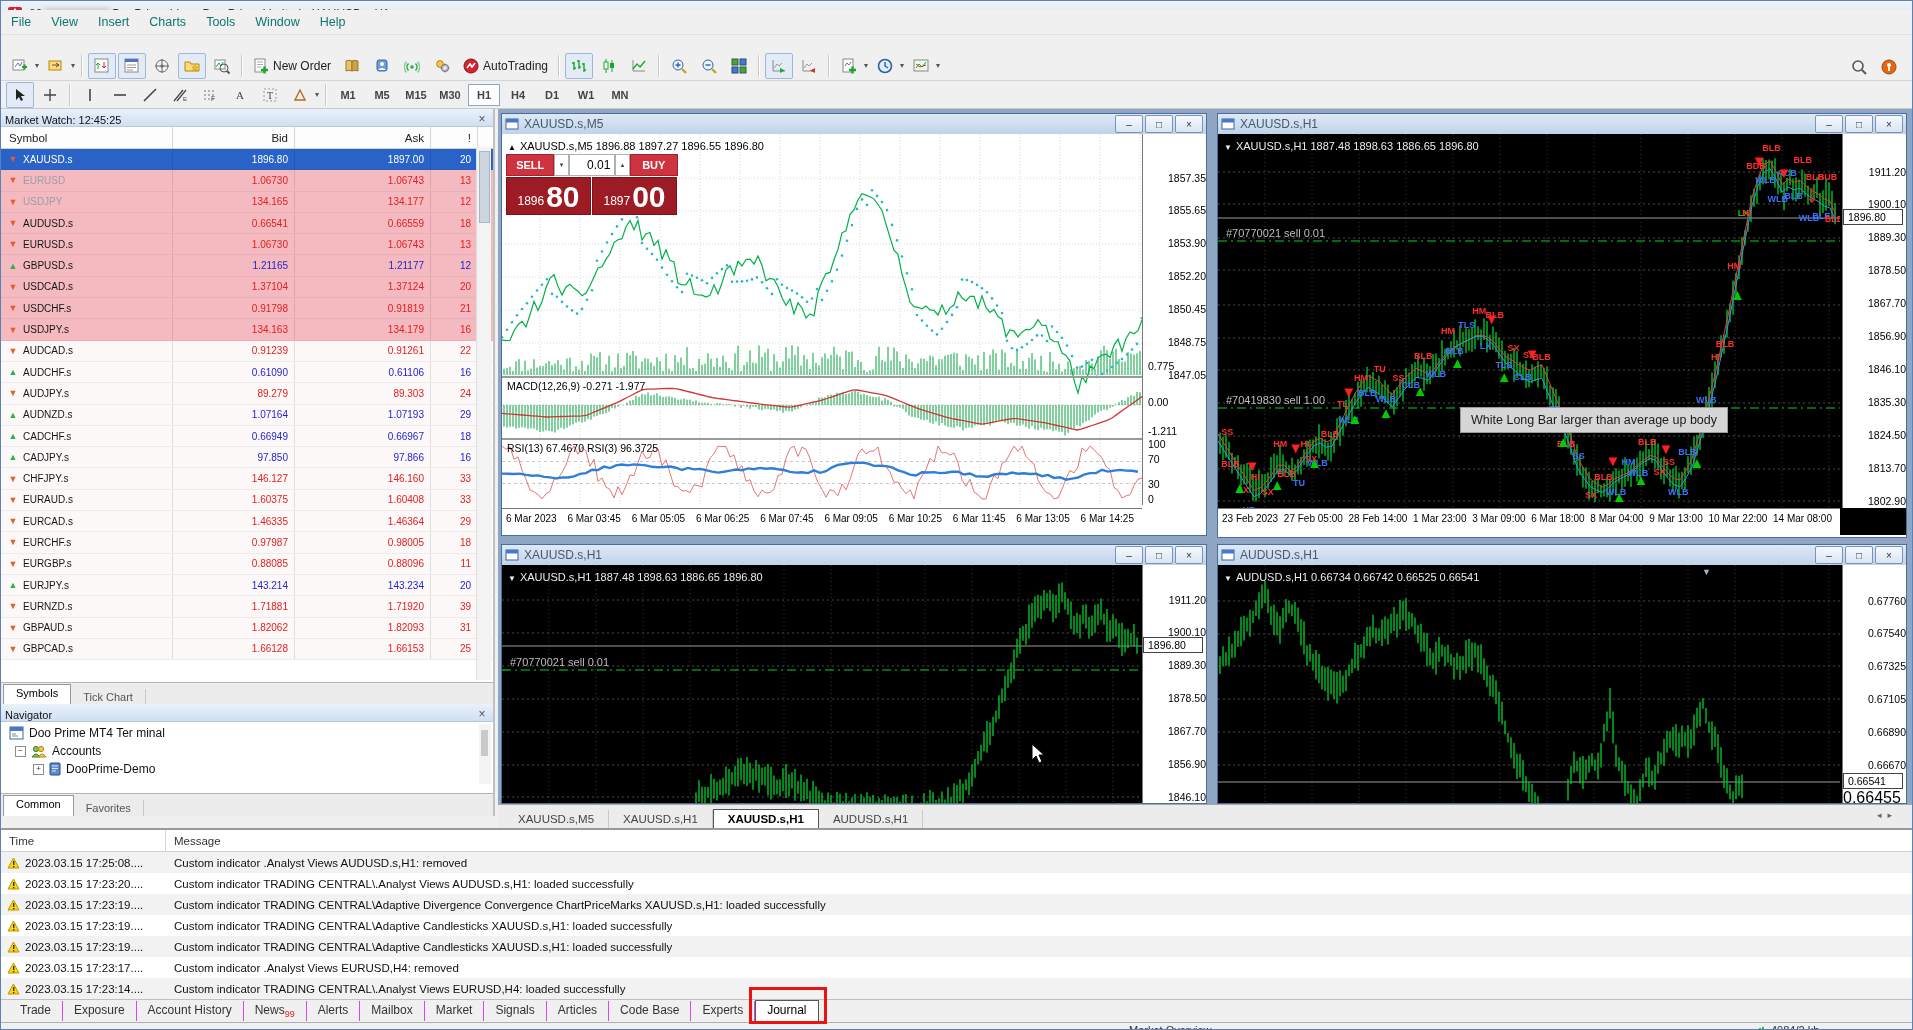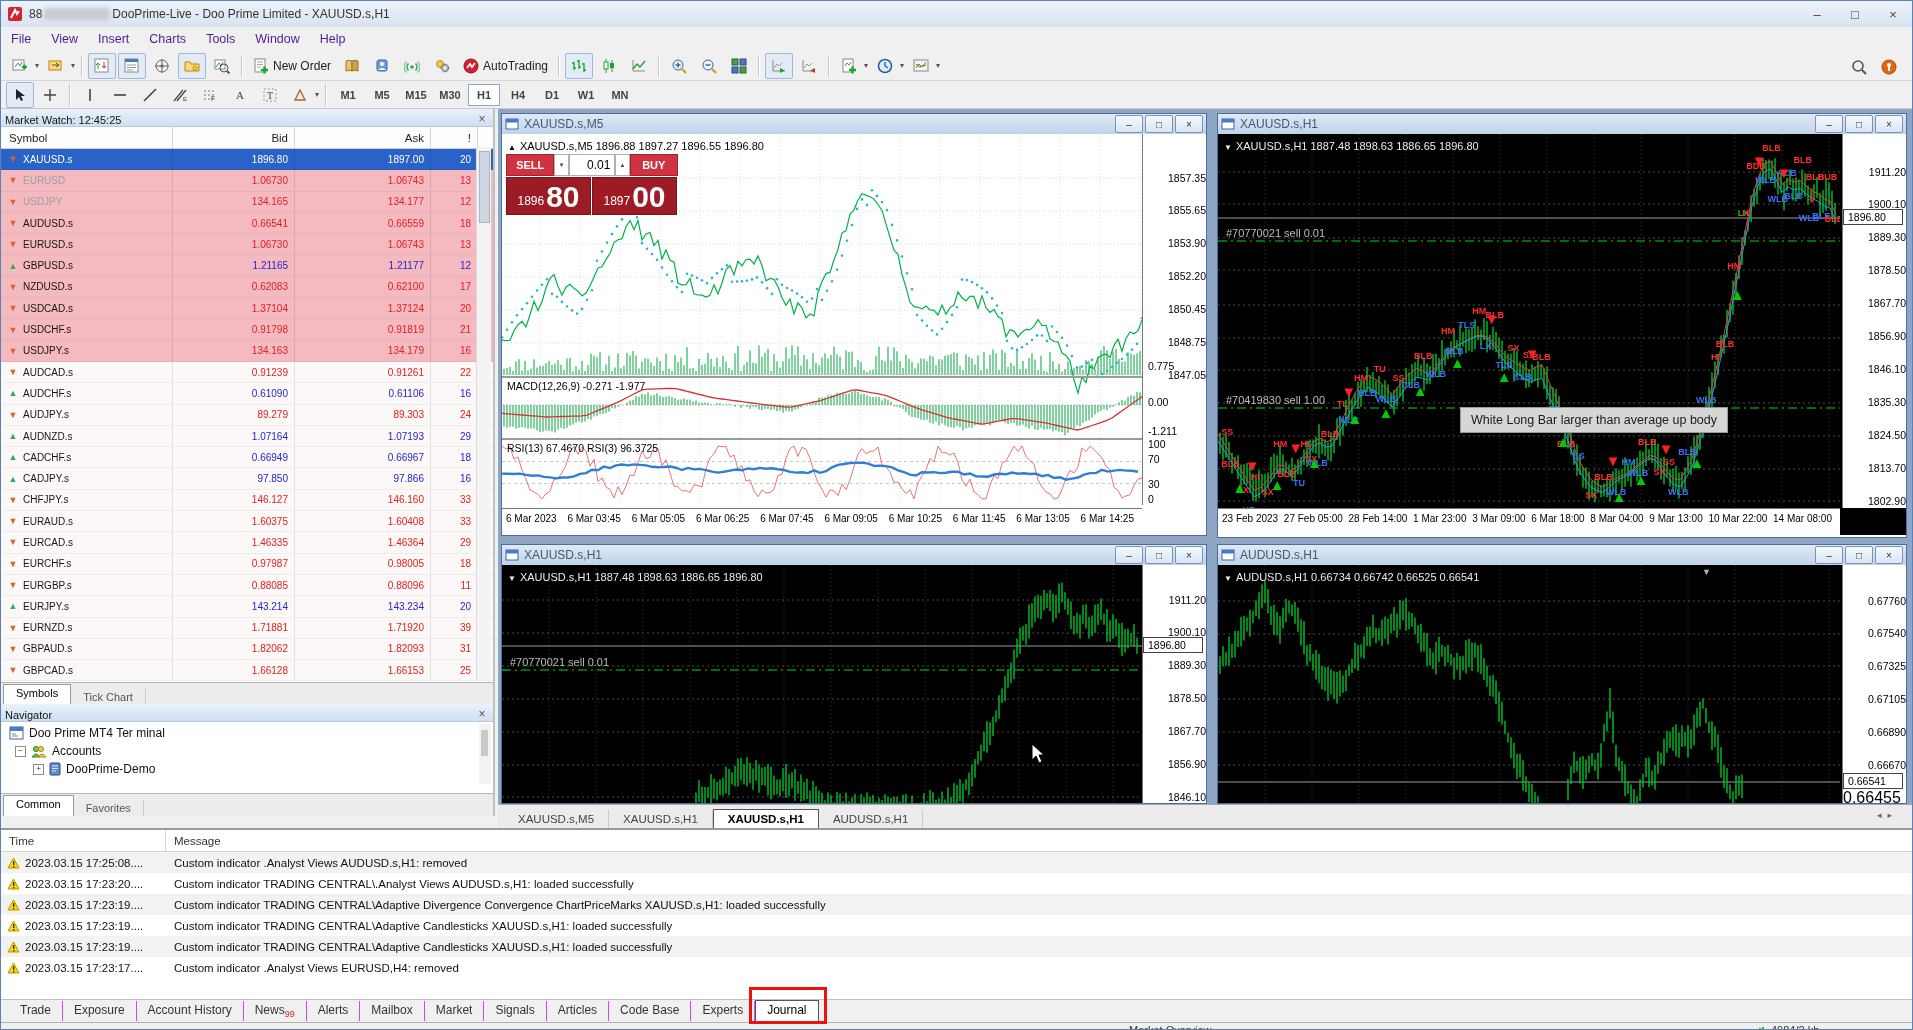--- a/index.html
+++ b/index.html
@@ -4,21 +4,21 @@
 <style>
   html,body{margin:0;padding:0;background:#444;}
   .app{position:relative;width:1913px;height:1030px;background:#f0f0f0;font-family:"Liberation Sans",sans-serif;overflow:hidden;border:1px solid #5a82b5;box-sizing:border-box;}
   
   .titlebar{position:absolute;left:0;top:0;width:100%;height:26px;background:linear-gradient(#eef3fa,#d8e2f0);display:flex;align-items:center;font-size:12px;color:#333;}
   .applogo{width:16px;height:16px;margin:0 6px 0 6px;}
   .blurblob{display:inline-block;width:66px;height:12px;background:#c7cbd2;border-radius:3px;filter:blur(2px);margin:0 2px;}
   .winbtns{margin-left:auto;display:flex;}
   .winbtn{width:38px;height:22px;display:flex;align-items:center;justify-content:center;color:#444;font-size:13px;cursor:default;}
   
-  .menubar{position:absolute;left:0;top:26px;width:100%;height:24px;background:#f0f0f0;display:flex;align-items:center;font-size:12.5px;color:#4c1d95;border-bottom:1px solid #e2e2e2;}
+  .menubar{position:absolute;left:0;top:9px;width:100%;height:24px;background:#f0f0f0;display:flex;align-items:center;font-size:12.5px;color:#0f766e;border-bottom:1px solid #e2e2e2;}
   .menuitem{padding:0 10px;height:100%;display:flex;align-items:center;}
   
   .toolbar1{position:absolute;left:0;top:50px;width:100%;height:30px;background:#f0f0f0;border-bottom:1px solid #d5d5d5;display:flex;align-items:center;padding-left:4px;box-sizing:border-box;}
   .toolbar2{position:absolute;left:0;top:80px;width:100%;height:28px;background:#f0f0f0;border-bottom:1px solid #c9c9c9;display:flex;align-items:center;padding-left:4px;box-sizing:border-box;}
   .tb{width:26px;height:24px;display:flex;align-items:center;justify-content:center;margin:0 1px;border:1px solid transparent;border-radius:2px;}
   .tb.pressed{background:#e3ecf6;border:1px solid #9db8d6;}
   .tbl{display:flex;align-items:center;height:24px;padding:0 5px;margin:0 1px;font-size:12px;color:#222;}
   .tbl svg{margin-right:4px;}
   .dd{font-size:8px;color:#555;margin:0 2px 0 0;}
   .tsep{width:1px;height:22px;background:#c8c8c8;border-right:1px solid #fff;margin:0 4px;}
@@ -496,29 +496,20 @@
         <div class="mwrow pink">
           <span class="cell symwrap">
             <span class="arr up"></span>
             <span class="sym">GBPUSD.s</span>
           </span>
           <span class="cell num w-bid blue">1.21165</span>
           <span class="cell num w-ask blue">1.21177</span>
           <span class="cell num w-al blue">12</span>
         </div>
 
-        <div class="mwrow pink">
-          <span class="cell symwrap">
-            <span class="arr down"></span>
-            <span class="sym">NZDUSD.s</span>
-          </span>
-          <span class="cell num w-bid red">0.62083</span>
-          <span class="cell num w-ask red">0.62100</span>
-          <span class="cell num w-al red">17</span>
-        </div>
 
         <div class="mwrow pink">
           <span class="cell symwrap">
             <span class="arr down"></span>
             <span class="sym">USDCAD.s</span>
           </span>
           <span class="cell num w-bid red">1.37104</span>
           <span class="cell num w-ask red">1.37124</span>
           <span class="cell num w-al red">20</span>
         </div>
@@ -2316,20 +2307,31 @@
             <svg width="13" height="12">
               <path d="M6.5 1 L12 11 L1 11 Z" fill="#ffd400" stroke="#b89a00"></path>
               <rect x="6" y="4" width="1.4" height="4" fill="#333"></rect>
               <rect x="6" y="9" width="1.4" height="1.4" fill="#333"></rect>
             </svg>
           </span>
           <span class="j-time">2023.03.15 17:23:17....</span>
           <span class="j-msg">Custom indicator .Analyst Views EURUSD,H4: removed</span>
         </div>
 
+        <div class="jrow">
+          <span class="j-ico">
+            <svg width="13" height="12">
+              <path d="M6.5 1 L12 11 L1 11 Z" fill="#ffd400" stroke="#b89a00"></path>
+              <rect x="6" y="4" width="1.4" height="4" fill="#333"></rect>
+              <rect x="6" y="9" width="1.4" height="1.4" fill="#333"></rect>
+            </svg>
+          </span>
+          <span class="j-time">2023.03.15 17:23:14....</span>
+          <span class="j-msg">Custom indicator TRADING CENTRAL\.Analyst Views EURUSD,H4: loaded successfully</span>
+        </div>
       </div>
   </div>
 
   <div class="ttabs" id="ttabs">
 
   <span class="ttab"><span>Trade</span><span class="badge"></span></span>
       <span class="ttab"><span>Exposure</span><span class="badge"></span></span>
       <span class="ttab"><span>Account History</span><span class="badge"></span></span>
       <span class="ttab"><span>News</span><span class="badge">99</span></span>
       <span class="ttab"><span>Alerts</span><span class="badge"></span></span>

